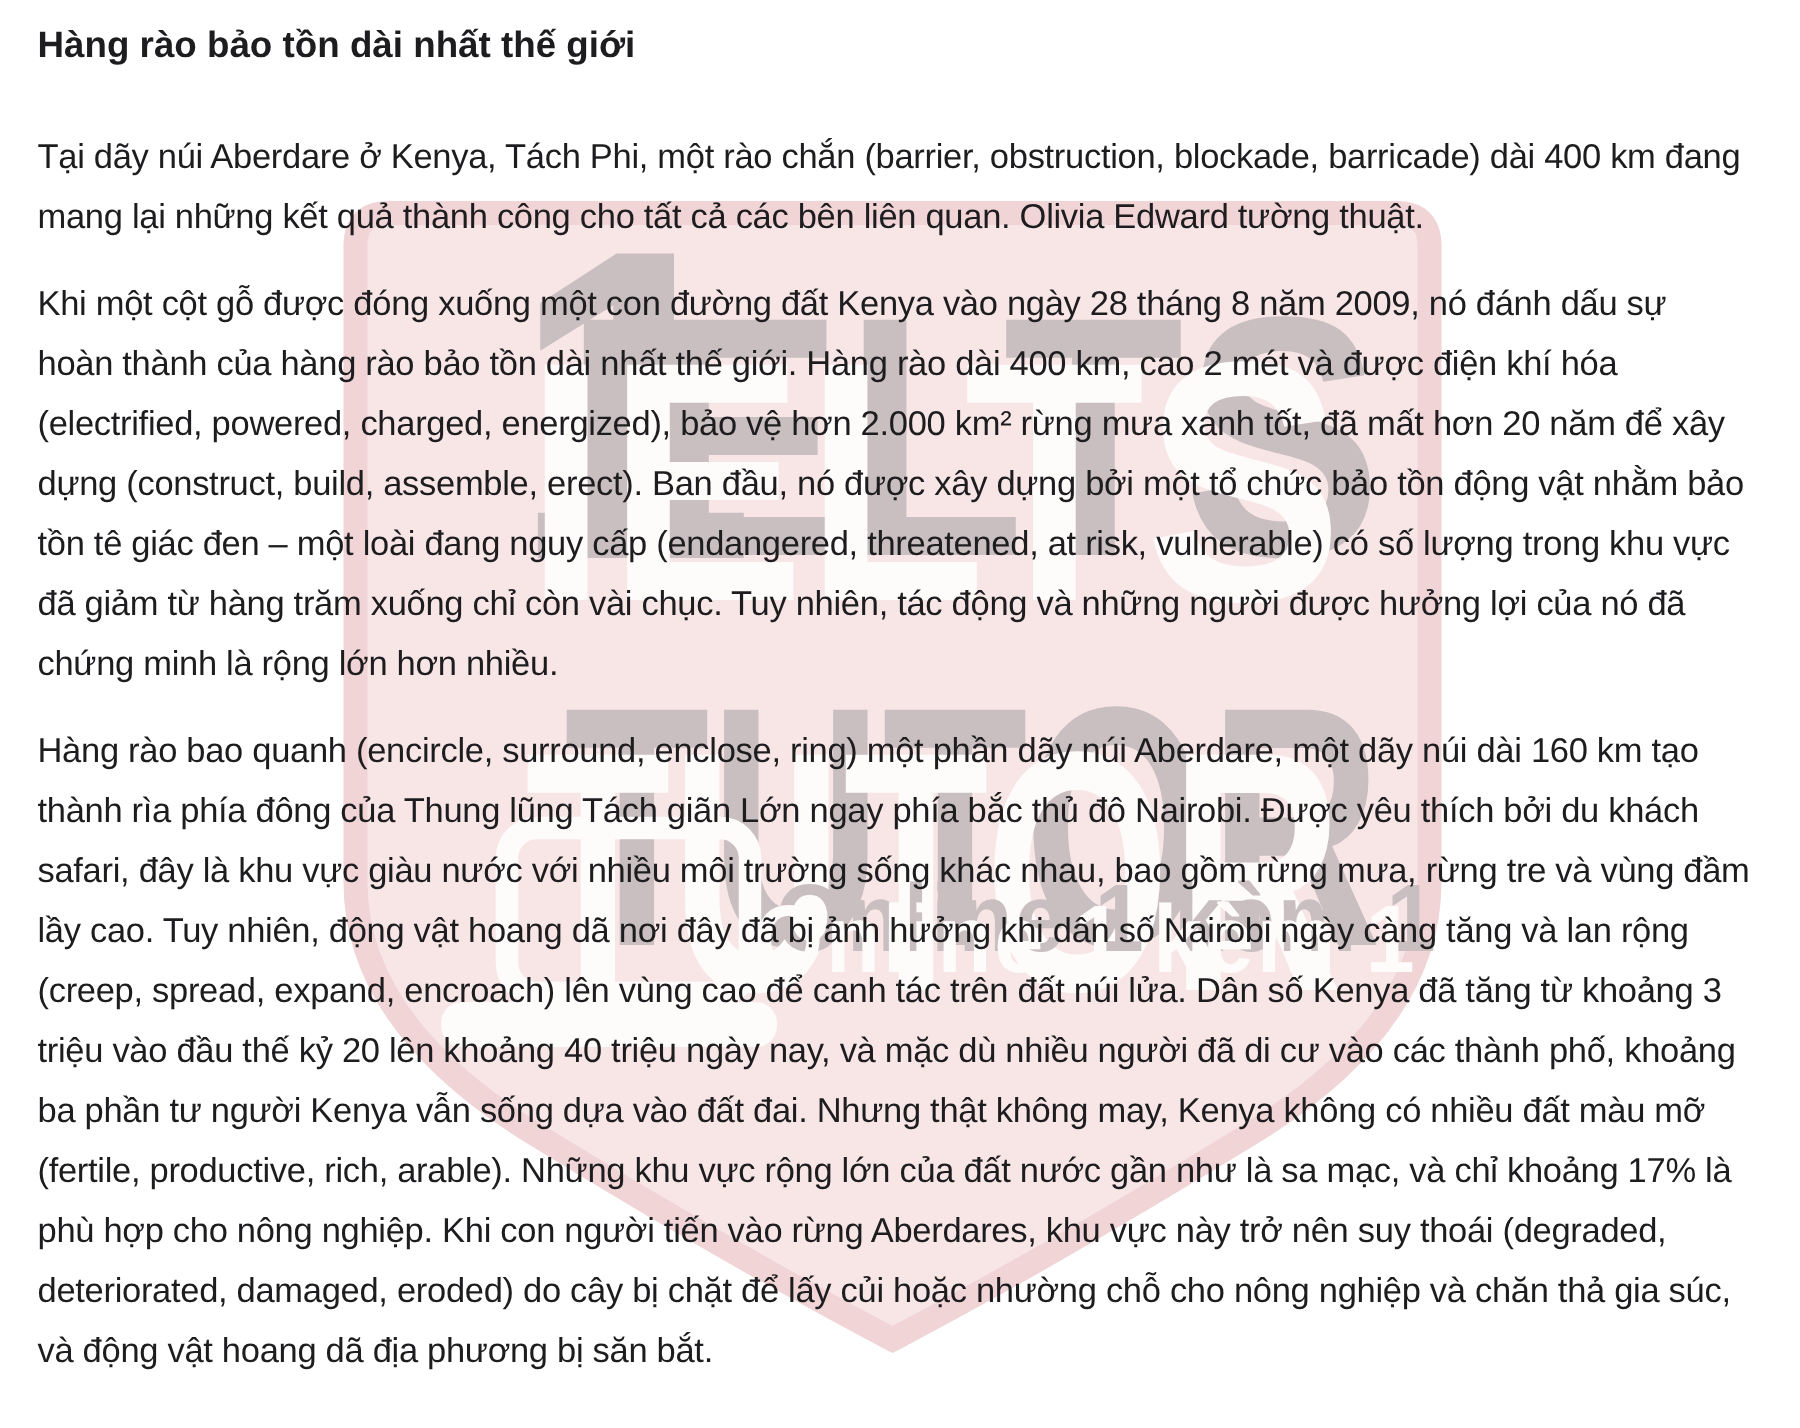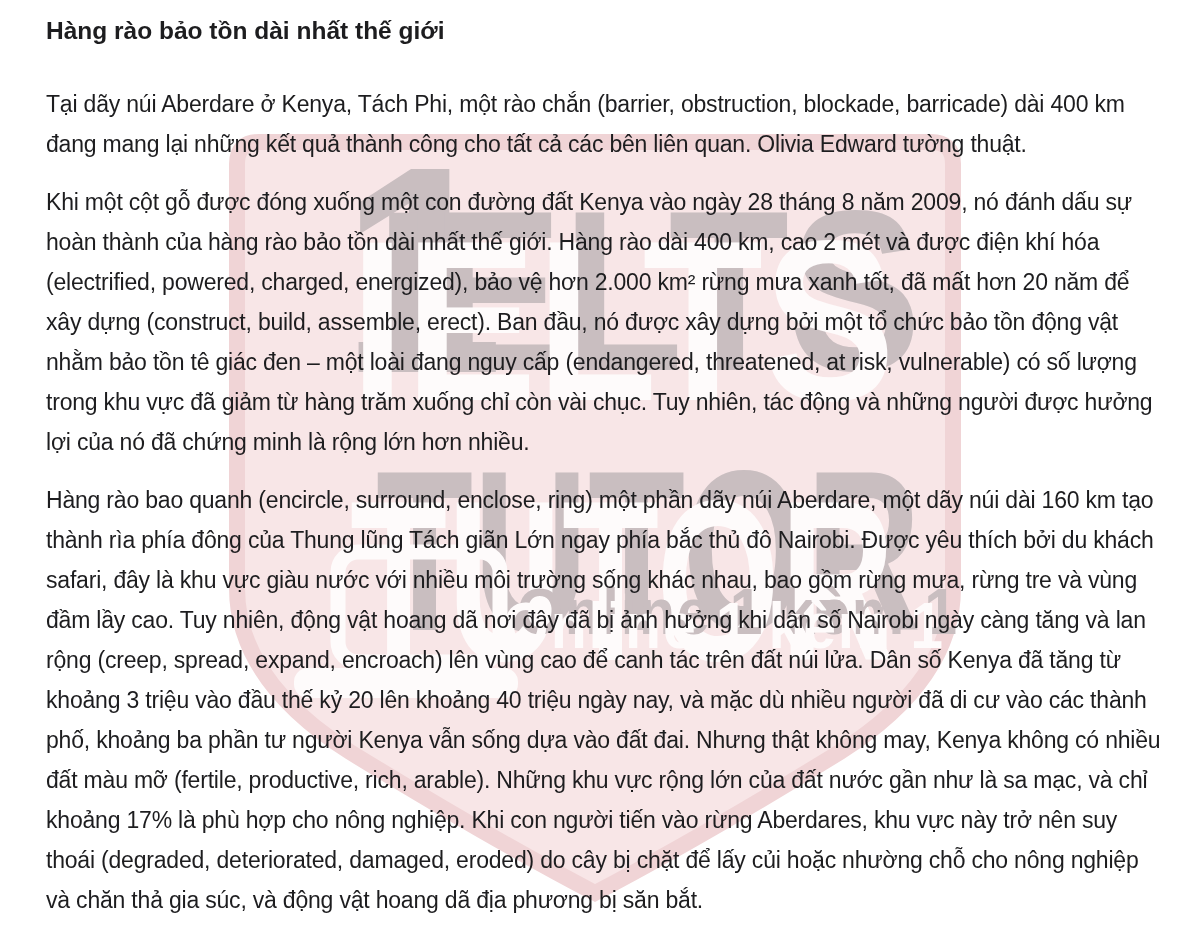--- a/index.html
+++ b/index.html
@@ -30,21 +30,21 @@
   }
   .wm-mid {
     font-family: "Liberation Sans", sans-serif;
     font-weight: bold;
     font-size: 64px;
     letter-spacing: 2px;
   }
   .content {
     position: relative;
     z-index: 1;
-    padding: 16px 33px 0 46px;
+    padding: 16px 33px 0 25px;
   }
   .page-title {
     font-size: 24.5px;
     line-height: 30px;
     font-weight: bold;
     margin: 0 0 38px 0;
   }
   .para {
     font-size: 23px;
     line-height: 40px;

